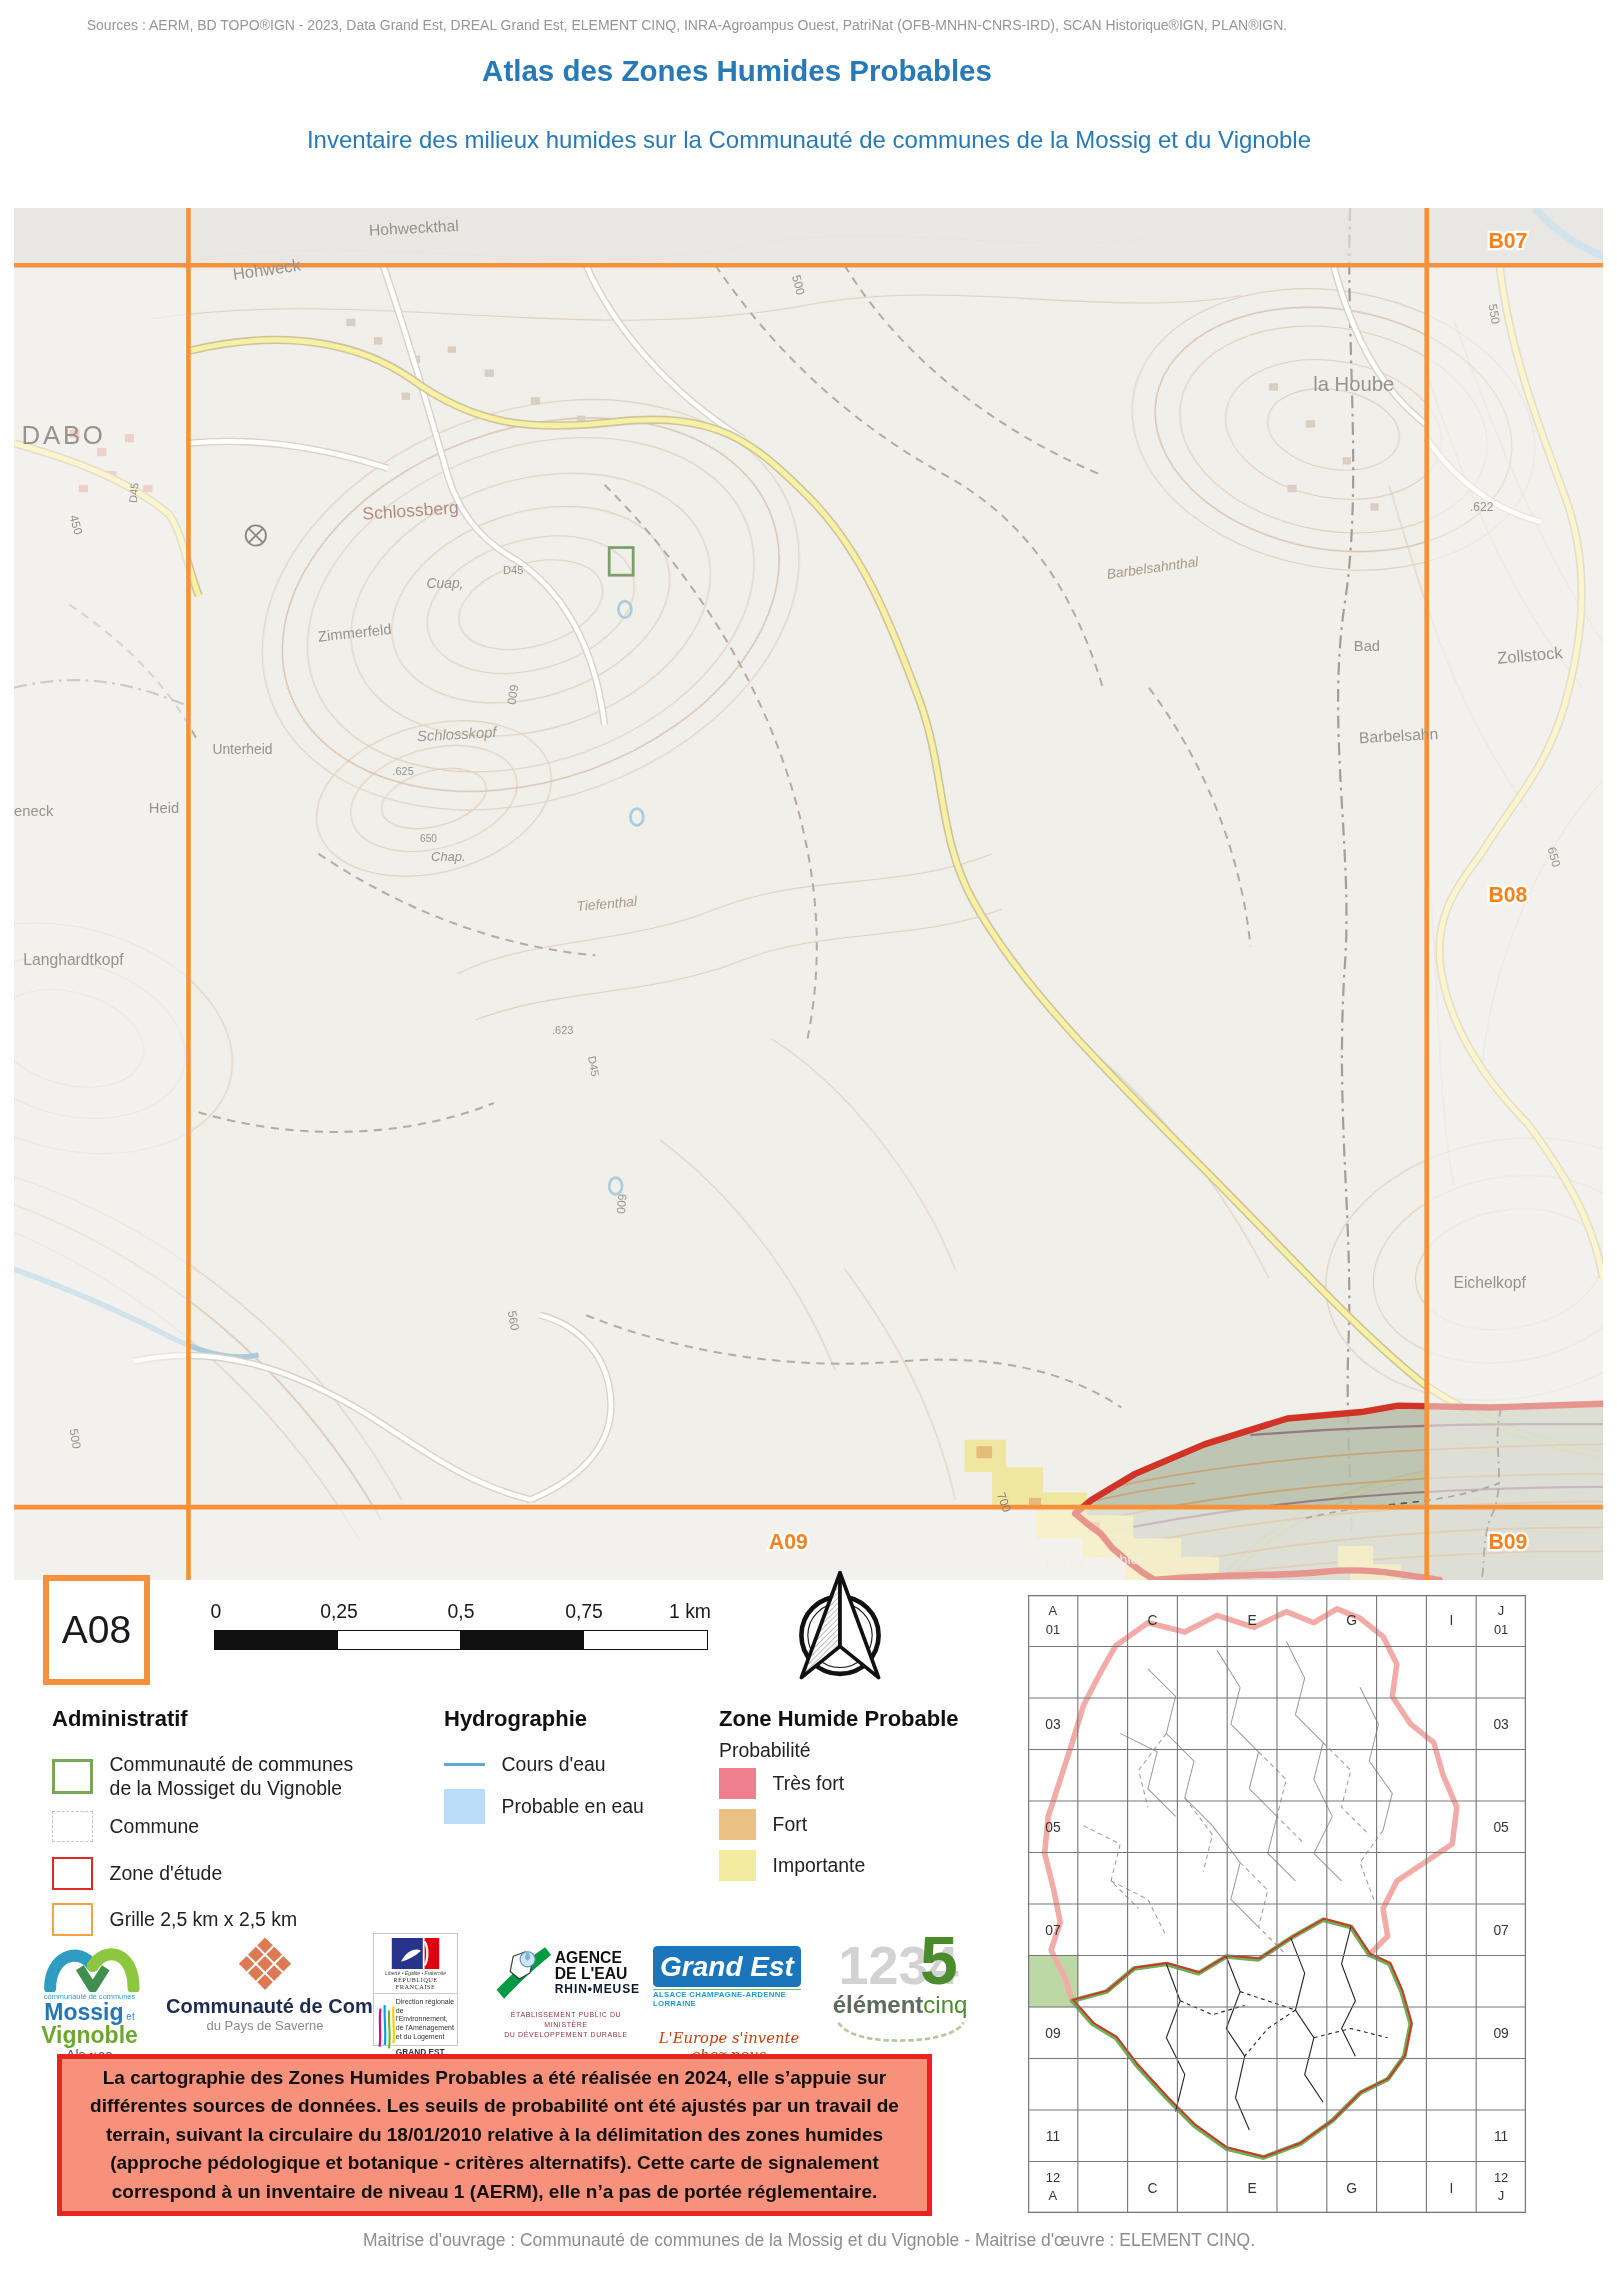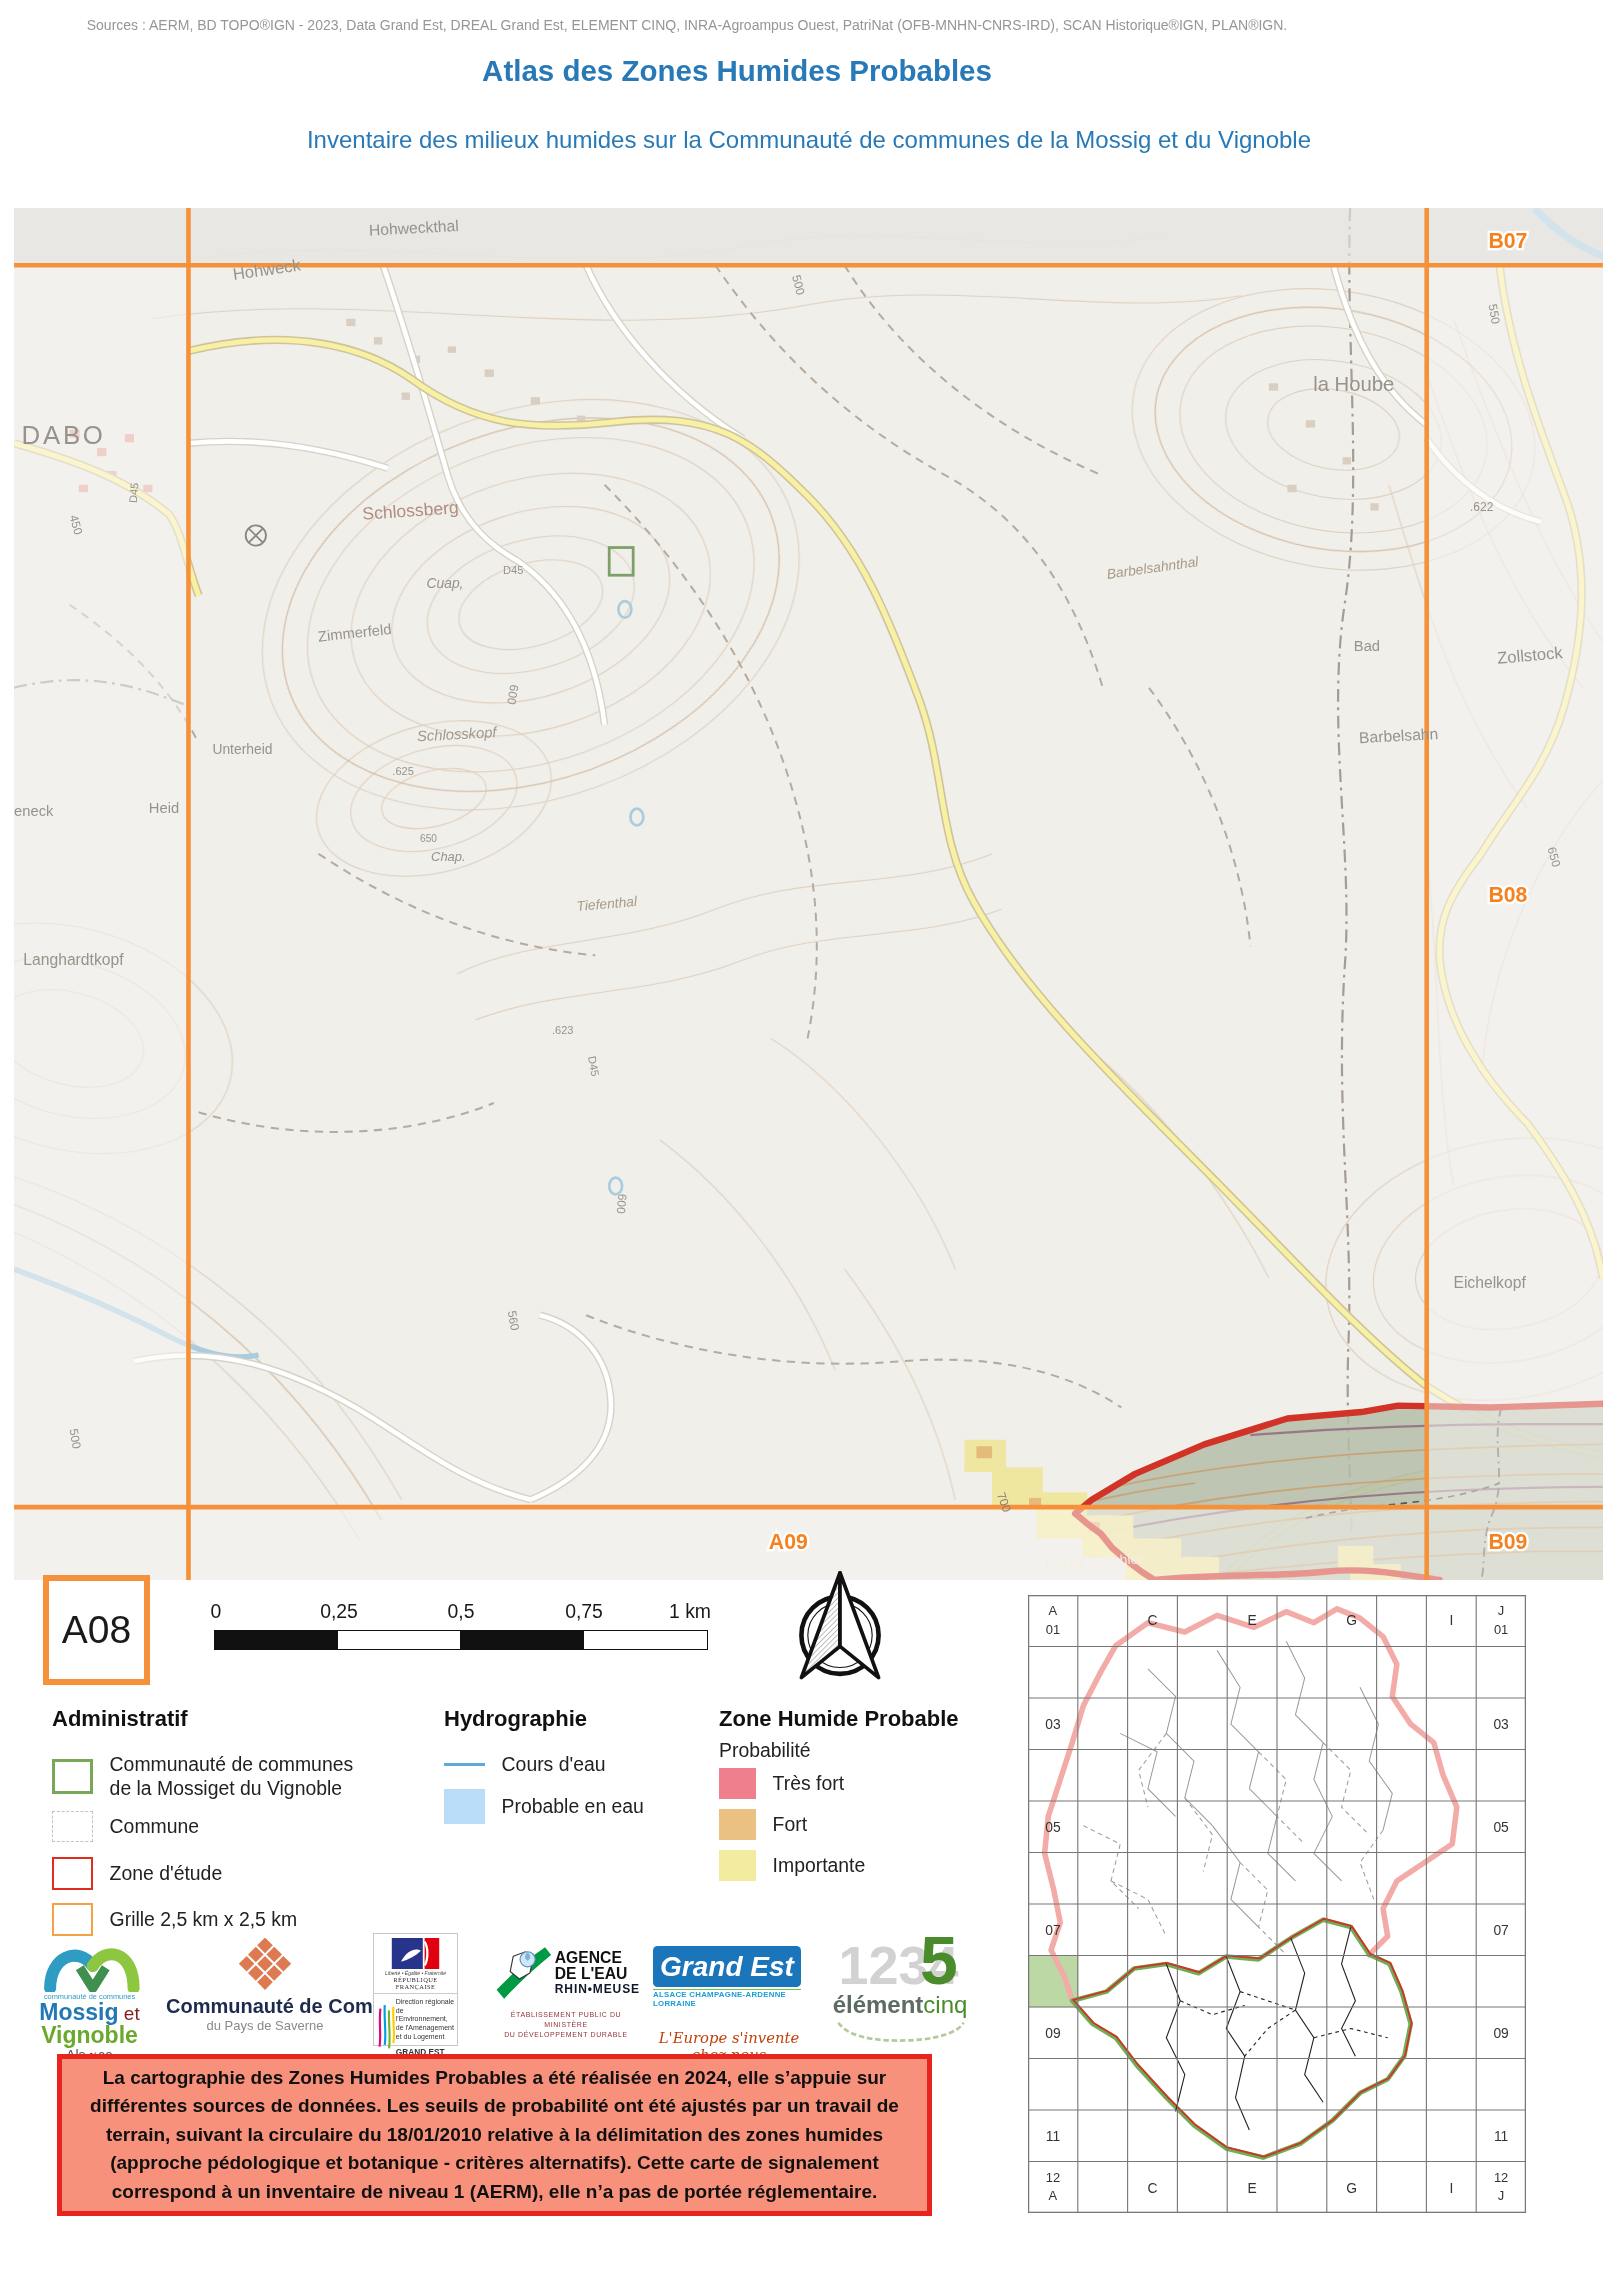--- a/index.html
+++ b/index.html
@@ -29,21 +29,21 @@
   .legitem{position:absolute;display:flex;align-items:center;}
   .sw{width:41px;height:35px;box-sizing:border-box;background:#fff;flex:0 0 auto;}
   .legtxt{margin-left:16.6px;font-size:19.4px;color:#222;white-space:nowrap;line-height:1.25;}
   
   .logo{position:absolute;}
   
   #mossig .cc{font-size:7.4px;color:#2f9cc4;text-align:center;}
   #mossig .nm{font-size:23px;font-weight:bold;text-align:center;line-height:1;}
   #mossig .nm .b{color:#2277b5;}
   #mossig .nm .g{color:#6aa92c;}
-  #mossig .nm .et{font-size:19px;color:#7f1d1d;font-weight:normal;}
+  #mossig .nm .et{font-size:10px;color:#3b82f6;font-weight:normal;}
   #mossig .als{font-size:14px;color:#555;text-align:center;}
   #mossig .als .o{color:#c22;}
   
   #saverne .nm{font-size:20px;font-weight:bold;color:#1d2b4f;text-align:center;white-space:nowrap;}
   #saverne .sub{font-size:13px;color:#8a8a8a;text-align:center;}
   
   #dreal{width:85px;height:113px;background:#fff;border:0.9px solid #c8c8c8;box-sizing:border-box;text-align:center;}
   #dreal .motto{font-size:5px;color:#444;font-style:italic;margin-top:1.8px;}
   #dreal .rf{font-size:6.5px;color:#333;font-family:"Liberation Serif",serif;letter-spacing:0.4px;}
   #dreal .lines{font-size:7px;color:#333;text-align:left;line-height:1.25;}
@@ -583,14 +583,15 @@
     <text x="513" y="145">03</text>
     <text x="513" y="257">05</text>
     <text x="513" y="369">07</text>
     <text x="513" y="480">09</text>
     <text x="513" y="592">11</text>
   </g>
 </svg>
 </div>
 
 <div class="abs" id="footer">
+  <div>Maitrise d'ouvrage : Communauté de communes de la Mossig et du Vignoble - Maitrise d'œuvre : ELEMENT CINQ.</div>
 </div>
 
 
 </body></html>

